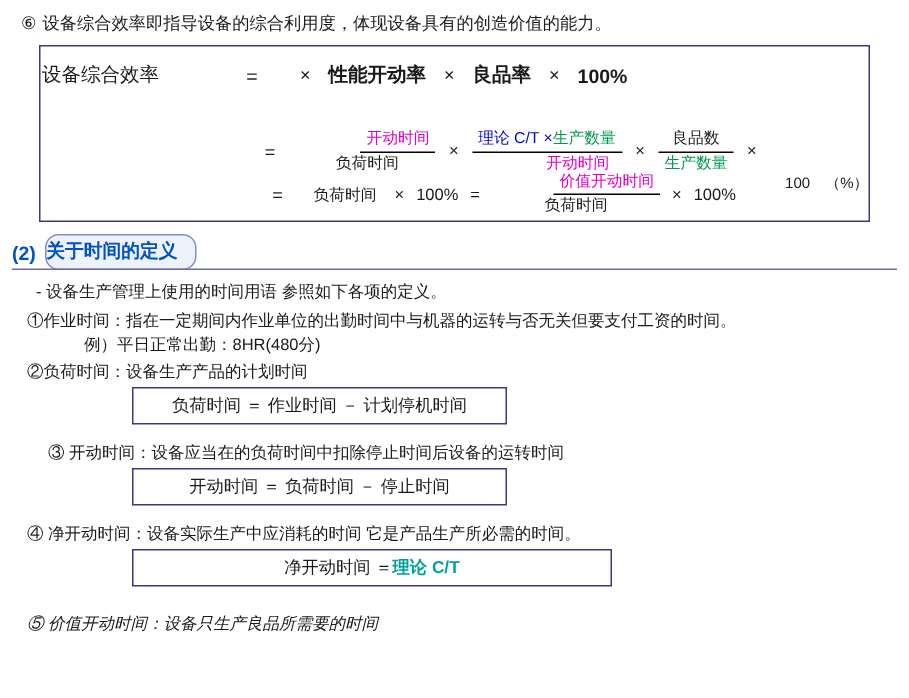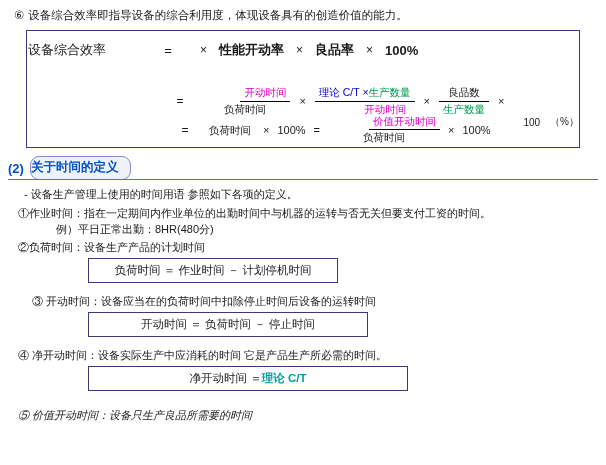--- a/index.html
+++ b/index.html
@@ -199,21 +199,21 @@
     border: 1px solid #3a3a7a;
     box-sizing: border-box;
     background: #ffffff;
     display: flex;
     align-items: center;
     justify-content: center;
     font-size: 11.5px;
     white-space: nowrap;
   }
   .fbox1 { left: 88px; top: 258px; width: 250px; height: 25px; }
-  .fbox2 { left: 88px; top: 312px; width: 280px; height: 25px; }
+  .fbox2 { left: 88px; top: 312px; width: 250px; height: 25px; }
   .fbox3 { left: 88px; top: 366px; width: 320px; height: 25px; }
   .fbox4 { left: 88px; top: 426px; width: 360px; height: 25px; }
   .bold-teal {
     color: #00a0a0;
     font-weight: bold;
   }
 </style>
 </head>
 <body>
 

